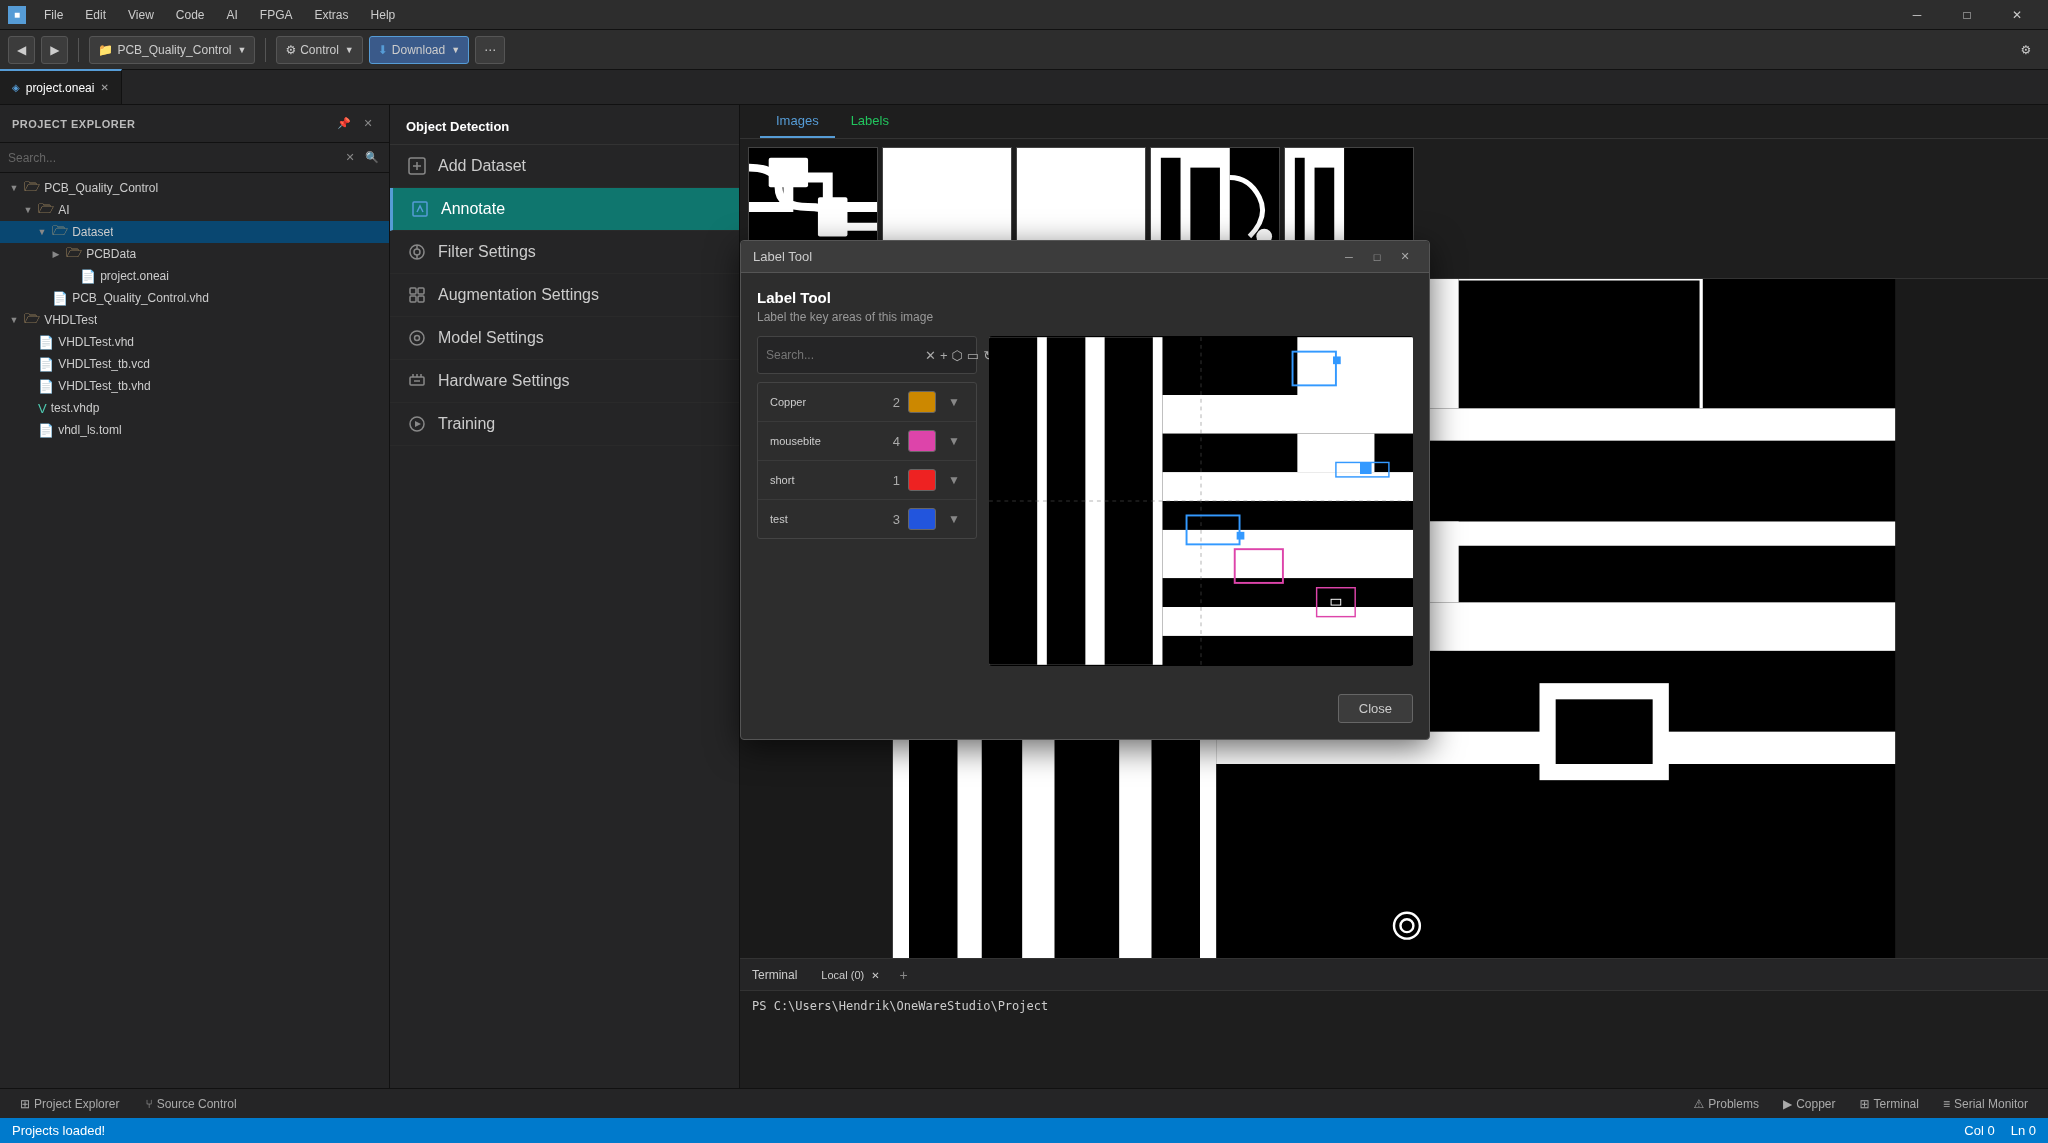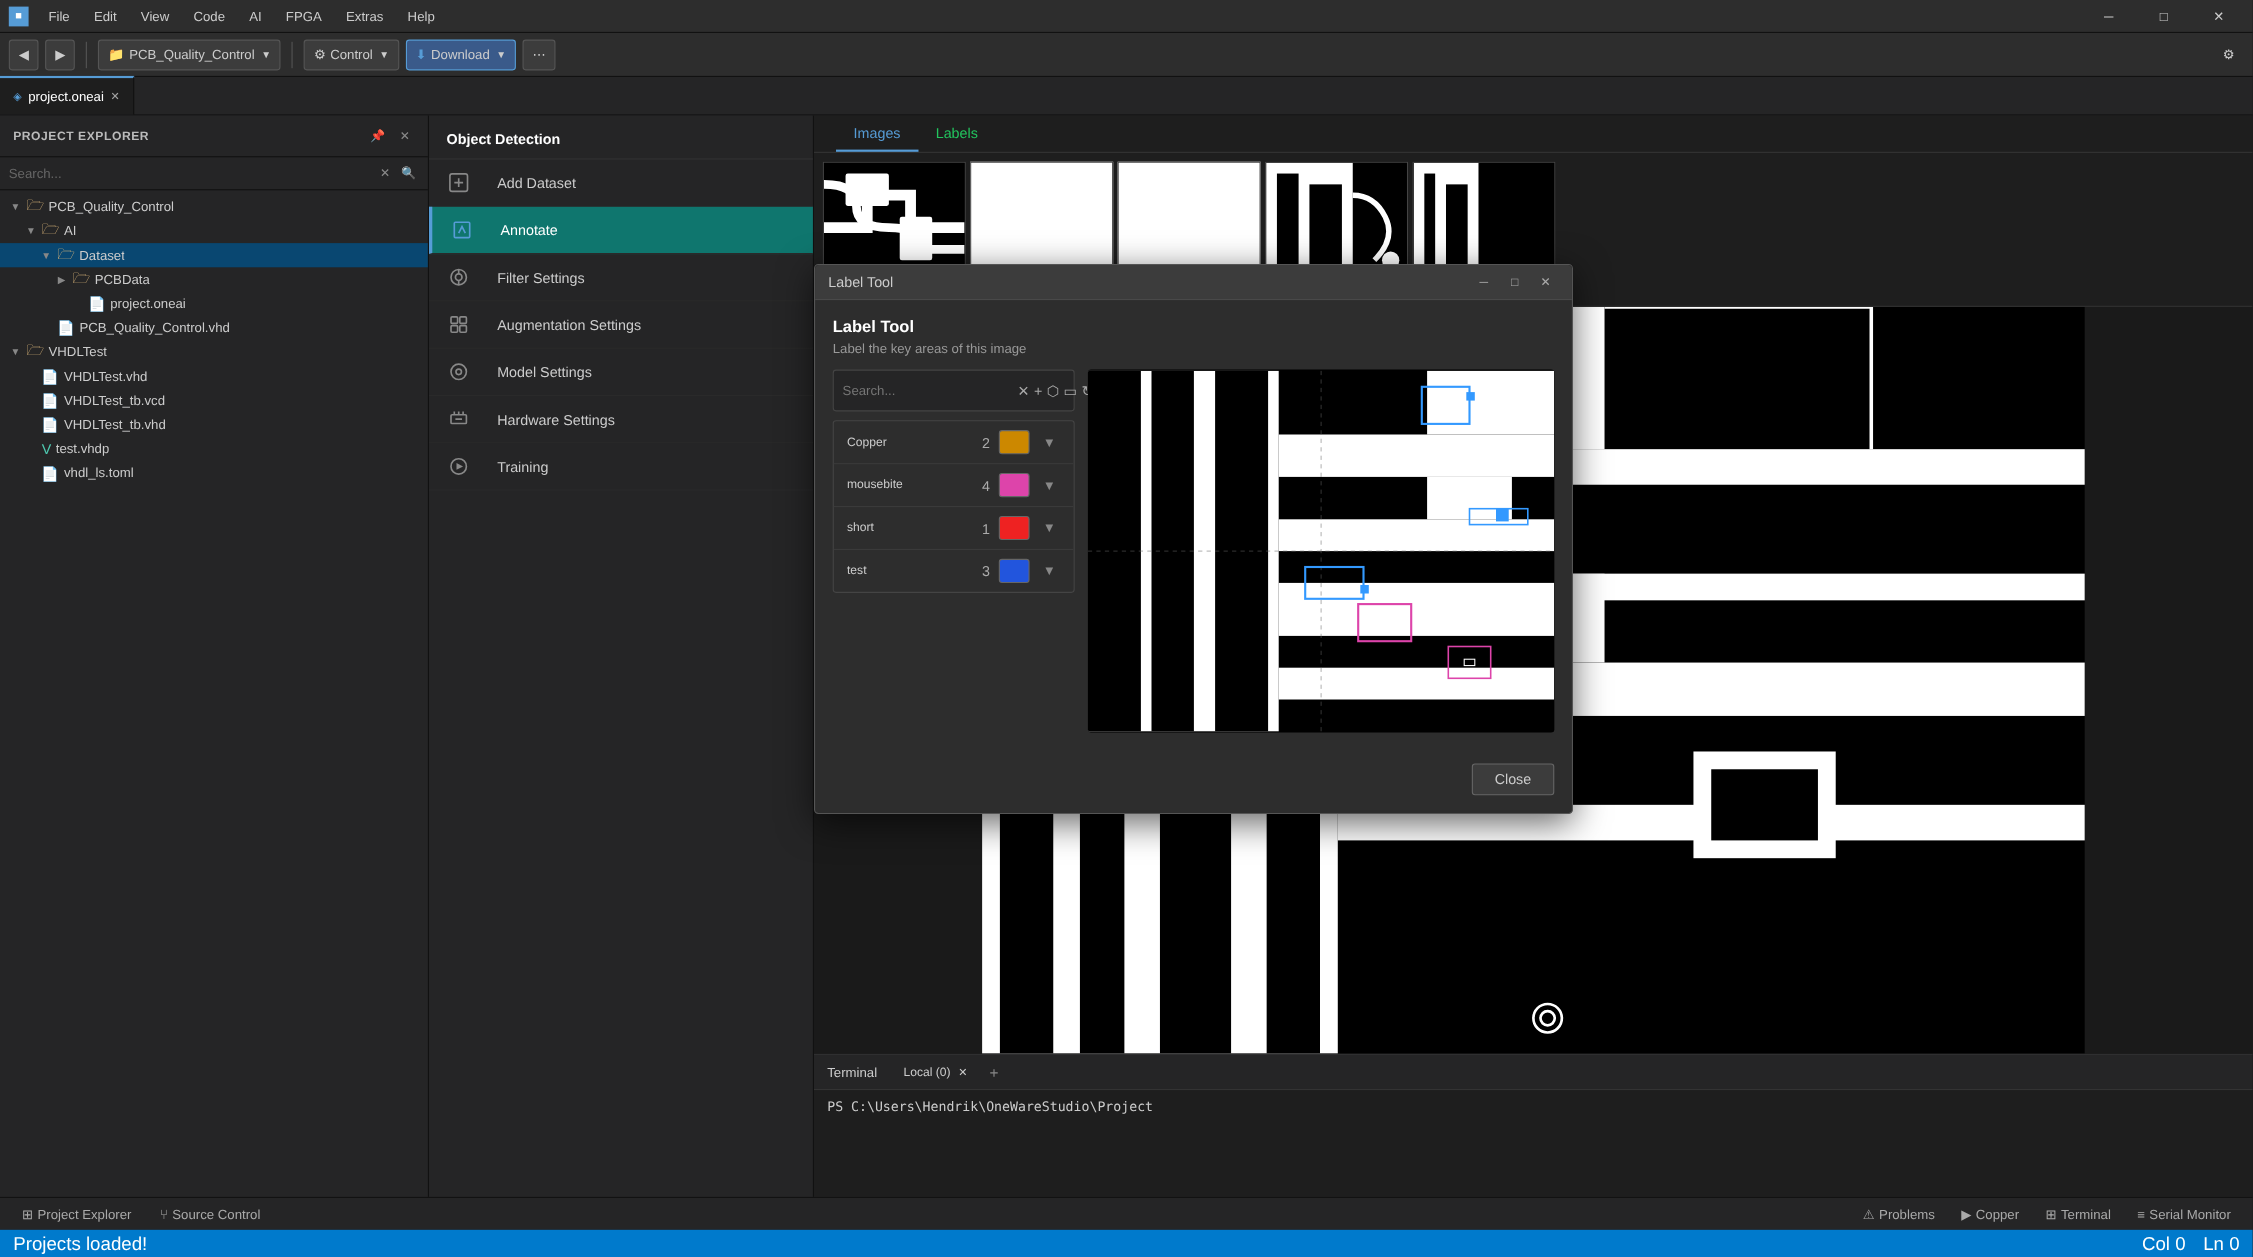--- a/index.html
+++ b/index.html
@@ -41,21 +41,21 @@
     .tree { flex: 1; overflow-y: auto; padding: 4px 0; }
     .tree-item { display: flex; align-items: center; gap: 4px; padding: 2px 8px; cursor: pointer; height: 22px; }
     .tree-item.highlighted { background: #094771; }
     .tree-chevron { width: 12px; text-align: center; font-size: 9px; color: #888; flex-shrink: 0; }
     .tree-file-icon { font-size: 13px; flex-shrink: 0; }
     .tree-label { font-size: 12px; white-space: nowrap; overflow: hidden; text-overflow: ellipsis; }
 
     
     .ai-panel { width: 350px; background: #252526; border-right: 1px solid #111; display: flex; flex-direction: column; flex-shrink: 0; }
     .ai-panel-section { font-size: 13px; font-weight: 600; color: #ffffff; padding: 14px 16px 10px; border-bottom: 1px solid #333; }
-    .ai-nav-item { display: flex; align-items: center; gap: 24px; padding: 10px 16px; cursor: pointer; color: #cccccc; font-size: 13px; border-bottom: 1px solid #2a2a2a; }
+    .ai-nav-item { display: flex; align-items: center; gap: 10px; padding: 10px 16px; cursor: pointer; color: #cccccc; font-size: 16px; border-bottom: 1px solid #2a2a2a; }
     .ai-nav-item.active { background: #0f766e; color: #ffffff; }
     .ai-nav-icon { width: 22px; height: 22px; display: flex; align-items: center; justify-content: center; flex-shrink: 0; }
 
     
     .content-area { flex: 1; background: #1e1e1e; display: flex; flex-direction: column; overflow: hidden; }
 
     
     .annotate-header { padding: 16px 20px 12px; border-bottom: 1px solid #333; }
     .annotate-title { font-size: 18px; font-weight: 600; color: #ffffff; margin-bottom: 4px; }
     .annotate-subtitle { font-size: 12px; color: #999; }
@@ -105,21 +105,21 @@
     .label-dropdown { width: 20px; height: 22px; display: flex; align-items: center; justify-content: center; cursor: pointer; color: #888; }
 
     
     .pcb-canvas { flex: 1; background: #1a1a1a; position: relative; overflow: hidden; display: flex; align-items: center; justify-content: center; }
 
     
     .dialog-close-btn { display: flex; align-items: center; justify-content: flex-end; padding: 12px 16px 16px; }
     .close-btn { padding: 6px 20px; background: #3c3c3c; border: 1px solid #666; border-radius: 3px; color: #cccccc; font-size: 13px; cursor: pointer; }
 
     
-    .status-bar { height: 25px; background: #007acc; display: flex; align-items: center; padding: 0 12px; gap: 16px; font-size: 17px; color: #ffffff; }
+    .status-bar { height: 25px; background: #007acc; display: flex; align-items: center; padding: 0 12px; gap: 16px; font-size: 13px; color: #ffffff; }
     .status-right { margin-left: auto; display: flex; gap: 16px; }
 
     
     .bottom-tabs { height: 30px; background: #252526; display: flex; align-items: center; padding: 0 8px; border-top: 1px solid #111; gap: 2px; }
     .bottom-tab { display: flex; align-items: center; gap: 4px; padding: 4px 12px; font-size: 12px; color: #aaa; cursor: pointer; height: 30px; }
 
     
     .dialog-main-area { display: flex; gap: 12px; }
     .label-left { width: 220px; flex-shrink: 0; }
     .label-right { flex: 1; background: #000; border-radius: 3px; overflow: hidden; position: relative; min-height: 330px; }

